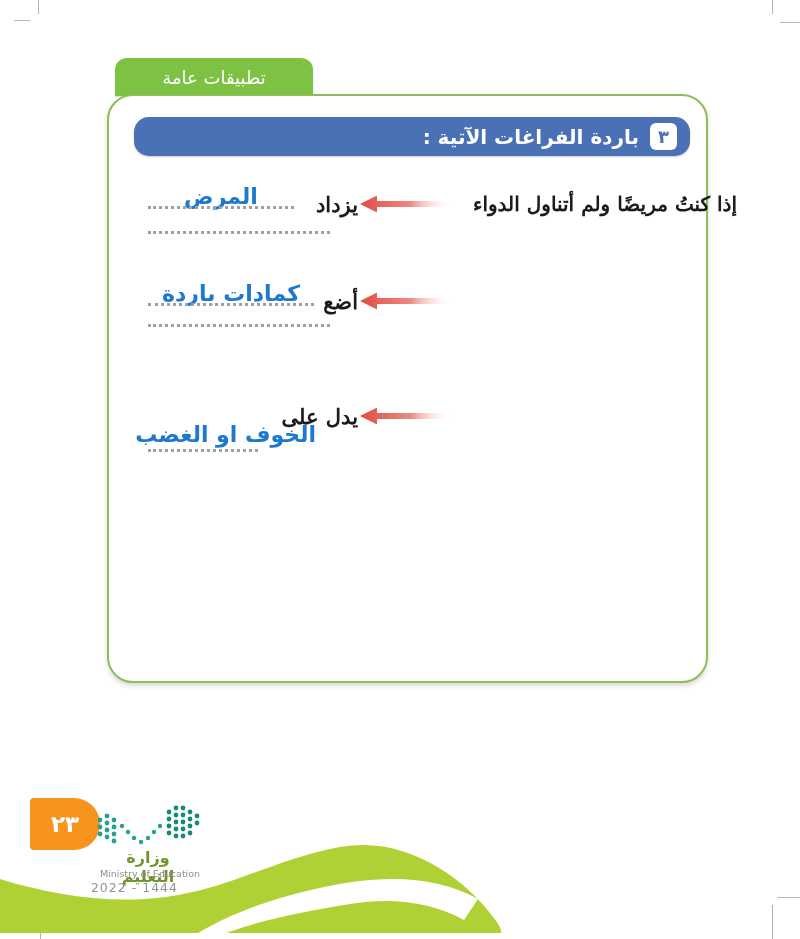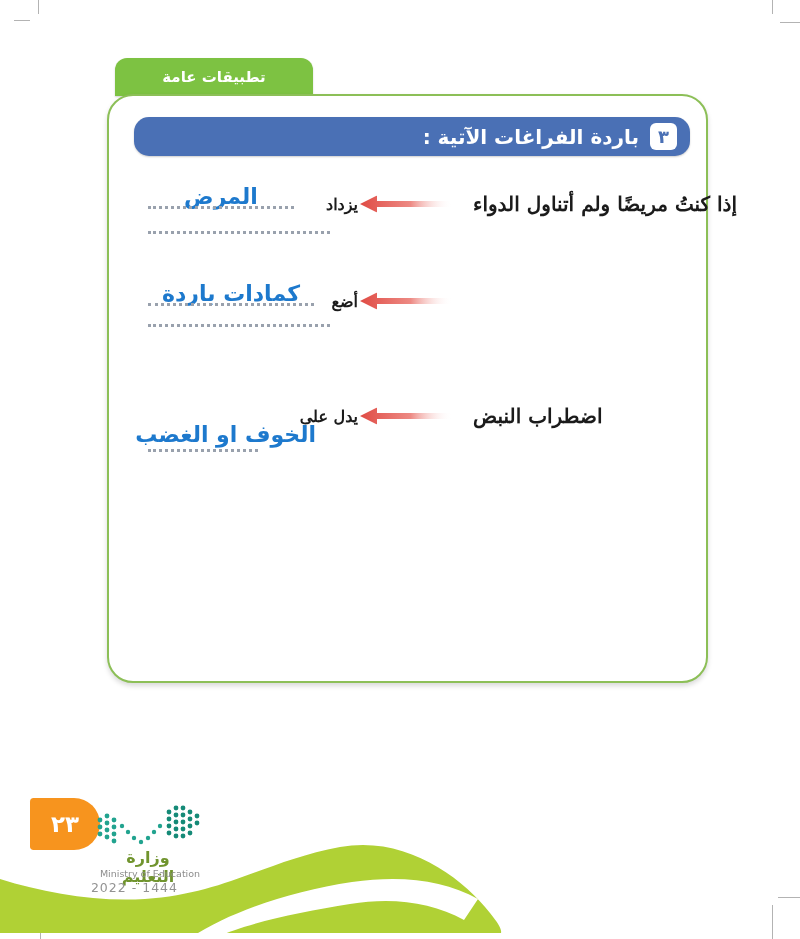--- a/index.html
+++ b/index.html
@@ -11,21 +11,21 @@
   }
   
   .cropmark { position:absolute; background:#b3b3b3; }
   
   .tab {
     position:absolute; left:115px; top:58px; width:198px; height:38px;
     background:#7dc242; border-radius:12px 12px 0 0;
     display:flex; align-items:center; justify-content:center;
     box-shadow:0 1px 2px rgba(0,0,0,.18);
   }
-  .tab span { color:#ffffff; font-weight:bold; font-size:15px; }
+  .tab span { color:#ffffff; font-weight:normal; font-size:18px; }
   
   .box {
     position:absolute; left:107px; top:94px; width:601px; height:589px;
     background:#ffffff; border:2.5px solid #8cbf57; border-radius:26px;
     box-shadow:0 3px 5px rgba(0,0,0,.15);
   }
   
   .bar {
     position:absolute; left:134px; top:117px; width:556px; height:39px;
     background:#4a70b5; border-radius:15px;
@@ -42,21 +42,21 @@
   
   .row { position:absolute; left:148px; width:580px; height:44px; direction:rtl; }
   .q {
     position:absolute; left:310px; top:50%; transform:translateY(-50%);
     white-space:nowrap; color:#1b1b1b; font-weight:bold; font-size:20px;
     font-family:"DejaVu Serif", serif; direction:rtl;margin-left:15px;
   }
   .arrow { position:absolute; left:212px; top:50%; transform:translateY(-50%); }
   .verb {
     position:absolute; right:370px; top:50%; transform:translateY(-50%);
-    white-space:nowrap; color:#1b1b1b; font-weight:bold; font-size:16px;
+    white-space:nowrap; color:#1b1b1b; font-weight:bold; font-size:21px;
     font-family:"DejaVu Serif", serif; direction:rtl;
   }
   .slot { position:absolute; left:0; top:0; height:44px; }
   .dotline { position:absolute; top:24px; left:0; right:0; border-top:3px dotted #99a1ad; }
   .answer {
     position:absolute; bottom:17px; left:0; right:0; text-align:center;
     color:#1d79cd; font-size:22px; font-weight:bold; white-space:nowrap; direction:rtl;
   }
   .dots-extra { position:absolute; height:14px; border-bottom:3px dotted #99a1ad; }
   .line2 { position:absolute; left:148px; top:418px; width:168px; height:34px; }
@@ -142,21 +142,20 @@
     </svg>
     <span class="verb">أضع</span>
     <div class="slot" style="width:166px;">
       <span class="answer">كمادات باردة</span>
       <div class="dotline"></div>
     </div>
   </div>
   <div class="dots-extra" style="left:148px;top:313px;width:182px;"></div>
 
   <div class="row" style="top:394px;">
-    <span class="q">اضطراب النبض</span>
     <svg class="arrow" width="92" height="17" viewBox="0 0 92 17">
       <defs>
           <linearGradient id="ag3" x1="0" y1="0" x2="1" y2="0">
         <stop offset="0" stop-color="#e04b44"></stop>
             <stop offset="0.55" stop-color="#ed8a84"></stop>
             <stop offset="1" stop-color="#ffffff" stop-opacity="0"></stop>
       </linearGradient>
         </defs>
       <path d="M0,8.5 L17,0 L17,5.5 L92,5.5 L92,11.5 L17,11.5 L17,17 Z" fill="url(#ag3)"></path>
     </svg>

